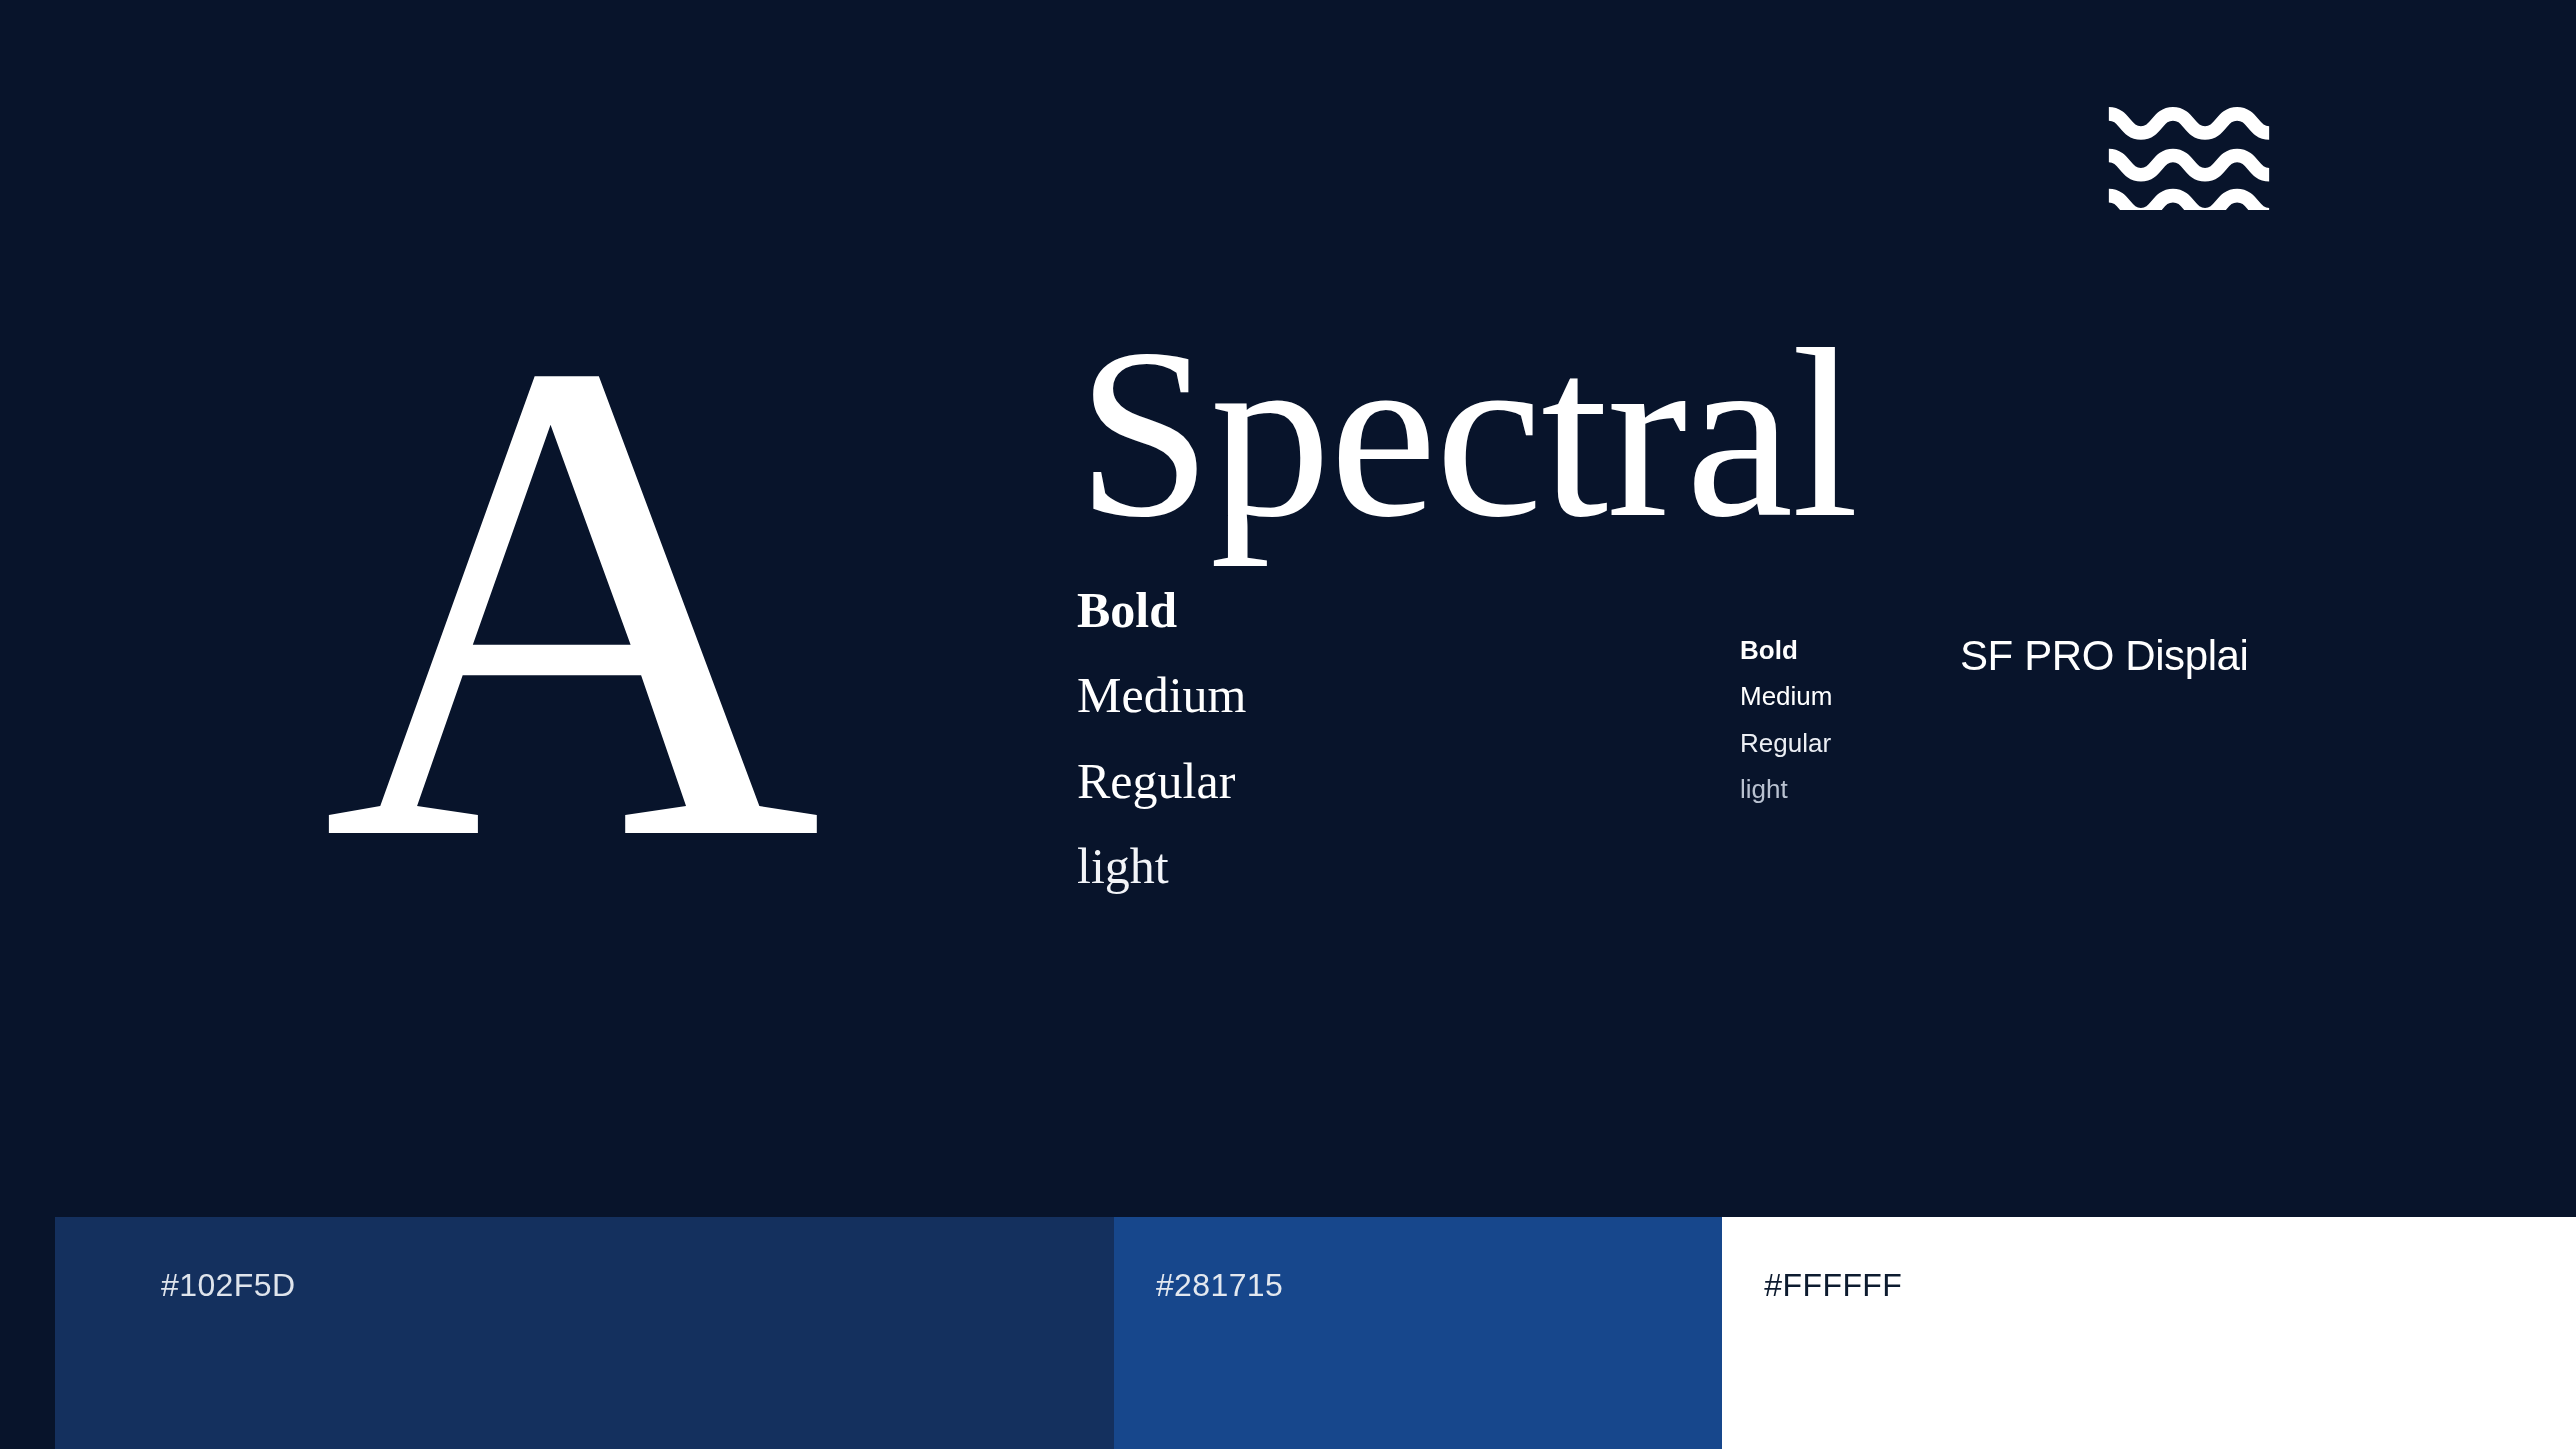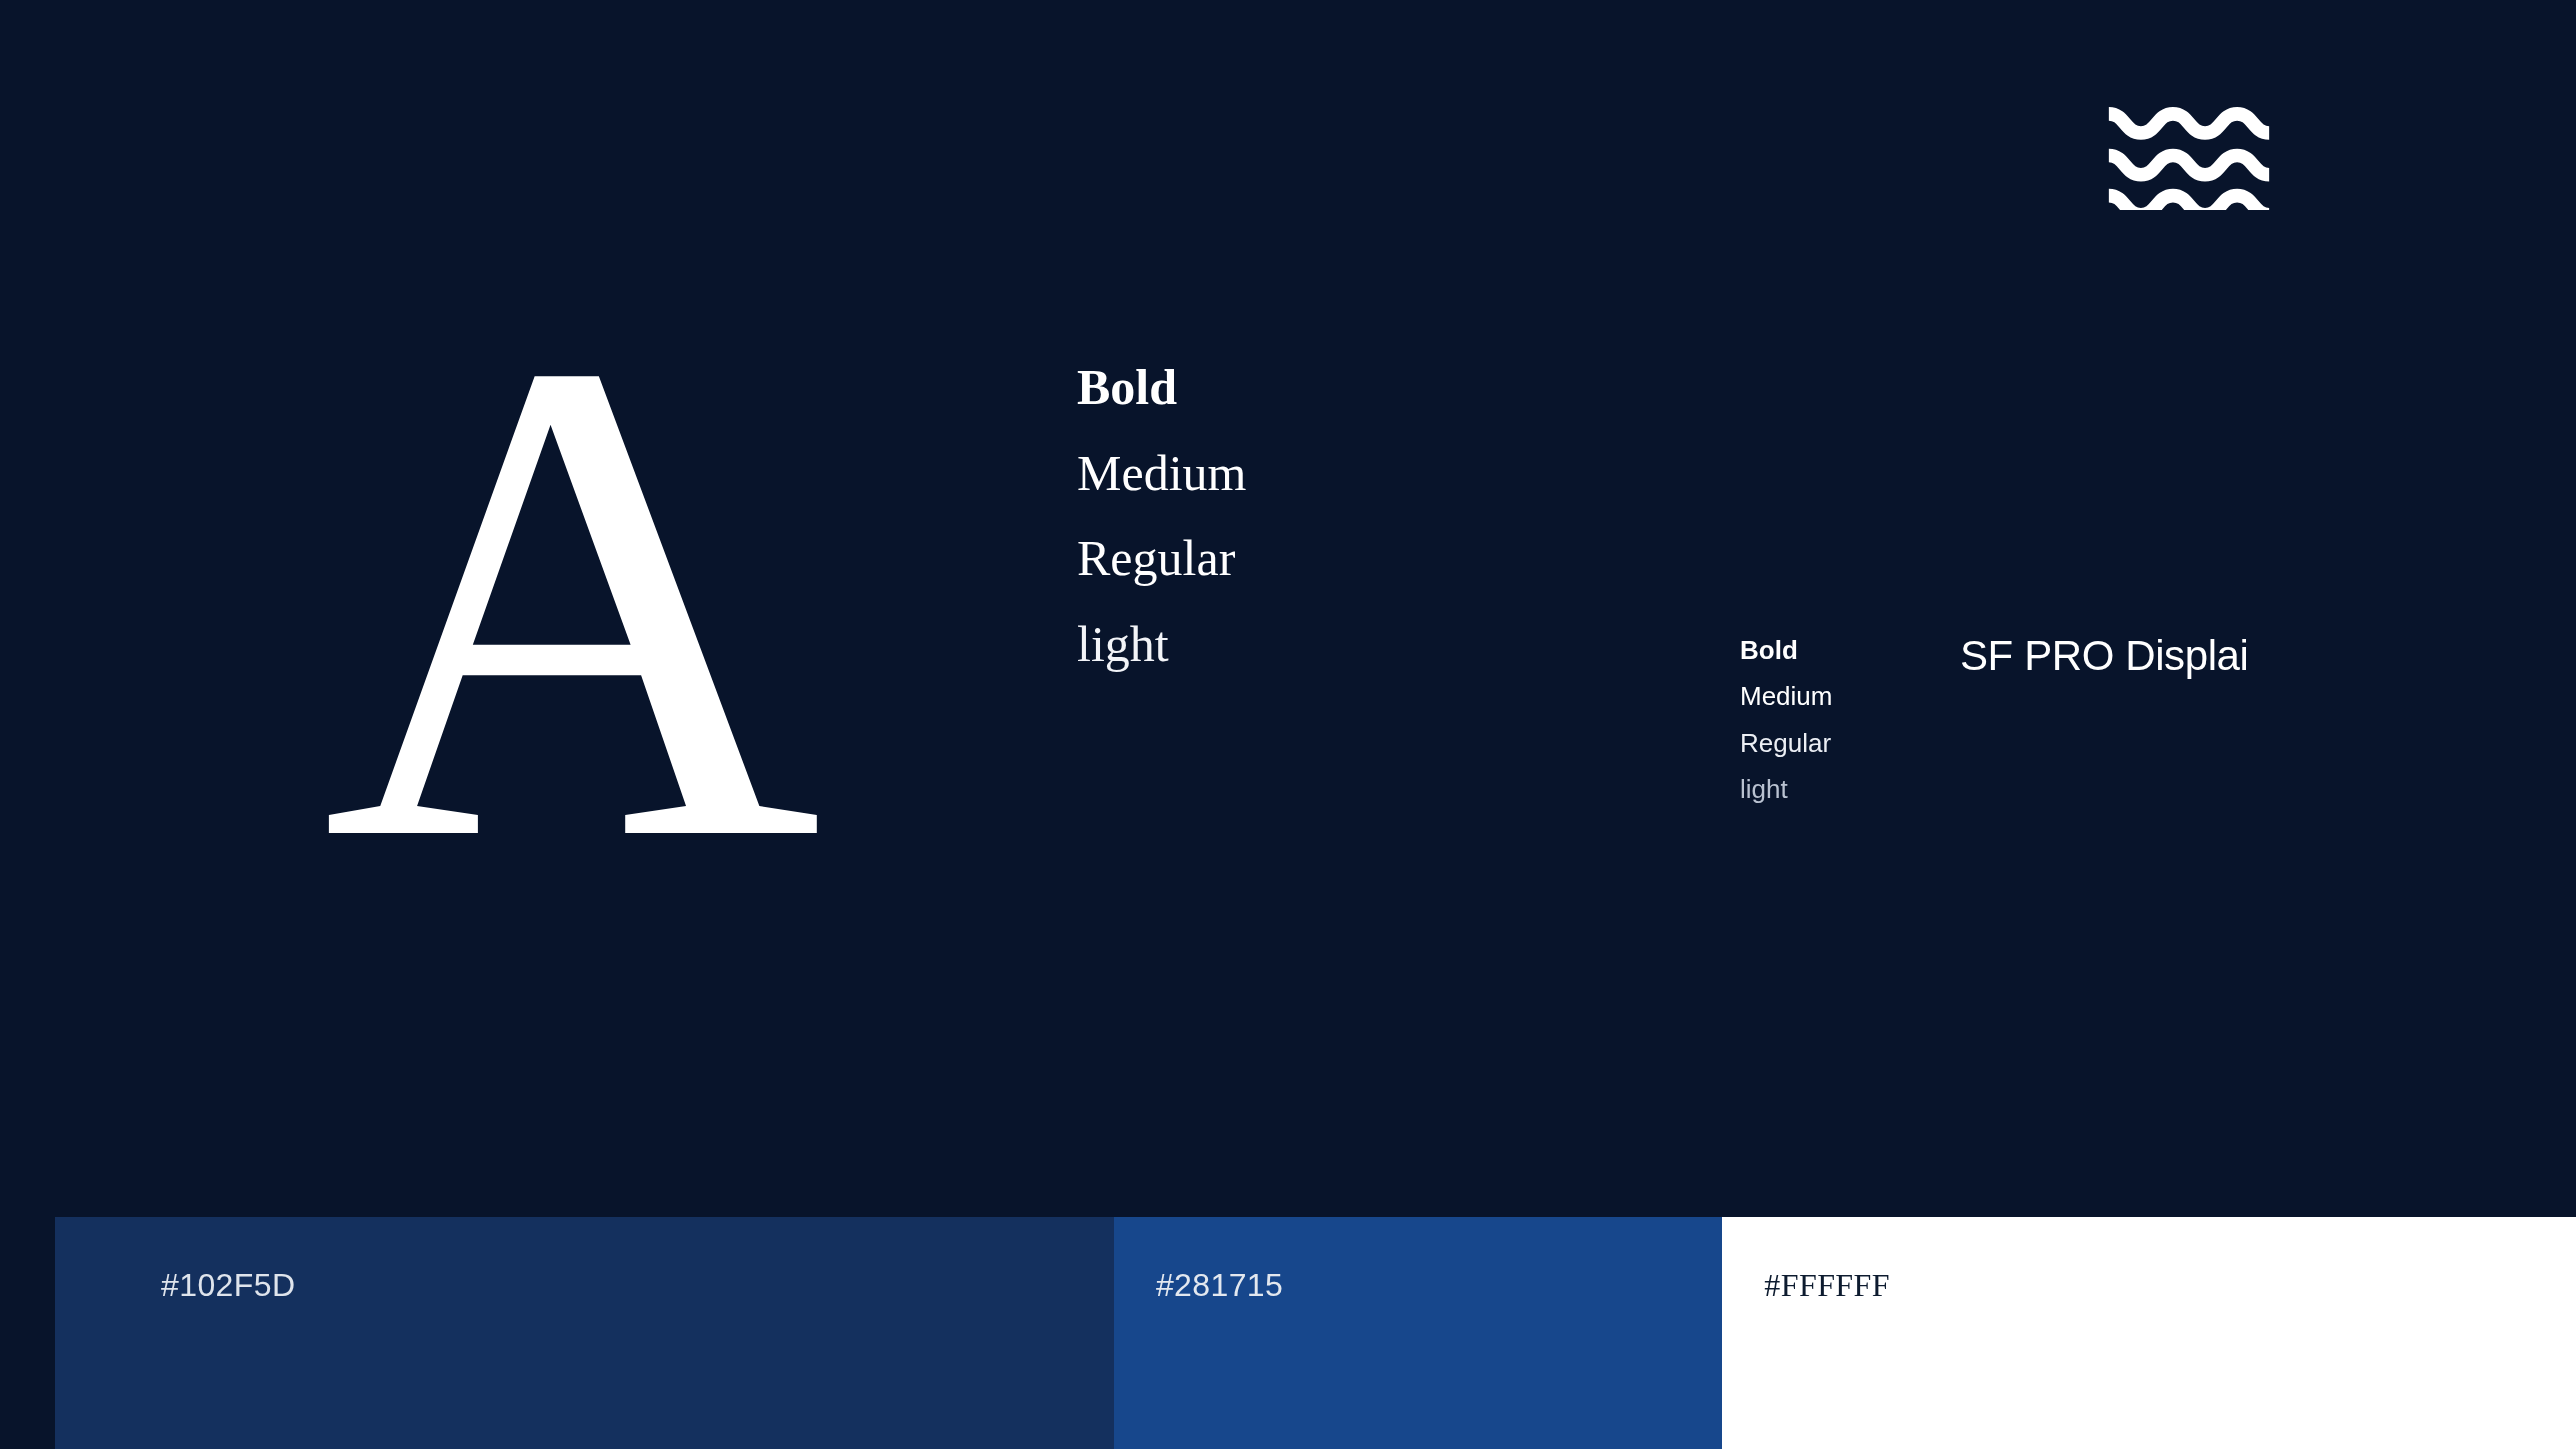--- a/index.html
+++ b/index.html
@@ -132,40 +132,41 @@
 
   .swatch-label {
     font-family:"Liberation Sans", sans-serif;
     font-size:32px;
     font-weight:400;
     letter-spacing:0.4px;
     white-space:nowrap;
   }
   .swatch-1 .swatch-label { color:#dfe4ec; margin-left:106px; }
   .swatch-2 .swatch-label { color:#e3e8ef; margin-left:42px; }
-  .swatch-3 .swatch-label { color:#0d1b2f; margin-left:42px;font-family:Liberation Serif, serif; }
+  .swatch-3 .swatch-label { color:#0d1b2f; margin-left:42px; }
 </style>
 </head>
 <body>
 
 <div class="board">
 
   <div class="logo-mark">
     <svg viewBox="0 0 204 136" xmlns="http://www.w3.org/2000/svg" aria-hidden="true">
       <g fill="none" stroke="#ffffff" stroke-width="17" stroke-linecap="butt">
         <path d="M2 16 C 22 16, 22 40, 42 40 S 62 16, 82 16 S 102 40, 122 40 S 142 16, 162 16 S 182 40, 202 40"></path>
         <path d="M2 68 C 22 68, 22 92, 42 92 S 62 68, 82 68 S 102 92, 122 92 S 142 68, 162 68 S 182 92, 202 92"></path>
         <path d="M2 118 C 22 118, 22 142, 42 142 S 62 118, 82 118 S 102 142, 122 142 S 142 118, 162 118 S 182 142, 202 142"></path>
       </g>
     </svg>
   </div>
 
   <div class="specimen-letter">A</div>
 
   <div class="serif-block">
+    <div class="serif-title">Spectral</div>
 
     <div class="serif-weights">
       <div class="wrow w-bold">Bold</div>
       <div class="wrow w-medium">Medium</div>
       <div class="wrow w-regular">Regular</div>
       <div class="wrow w-light">light</div>
     </div>
   </div>
 
   <div class="sans-block">

